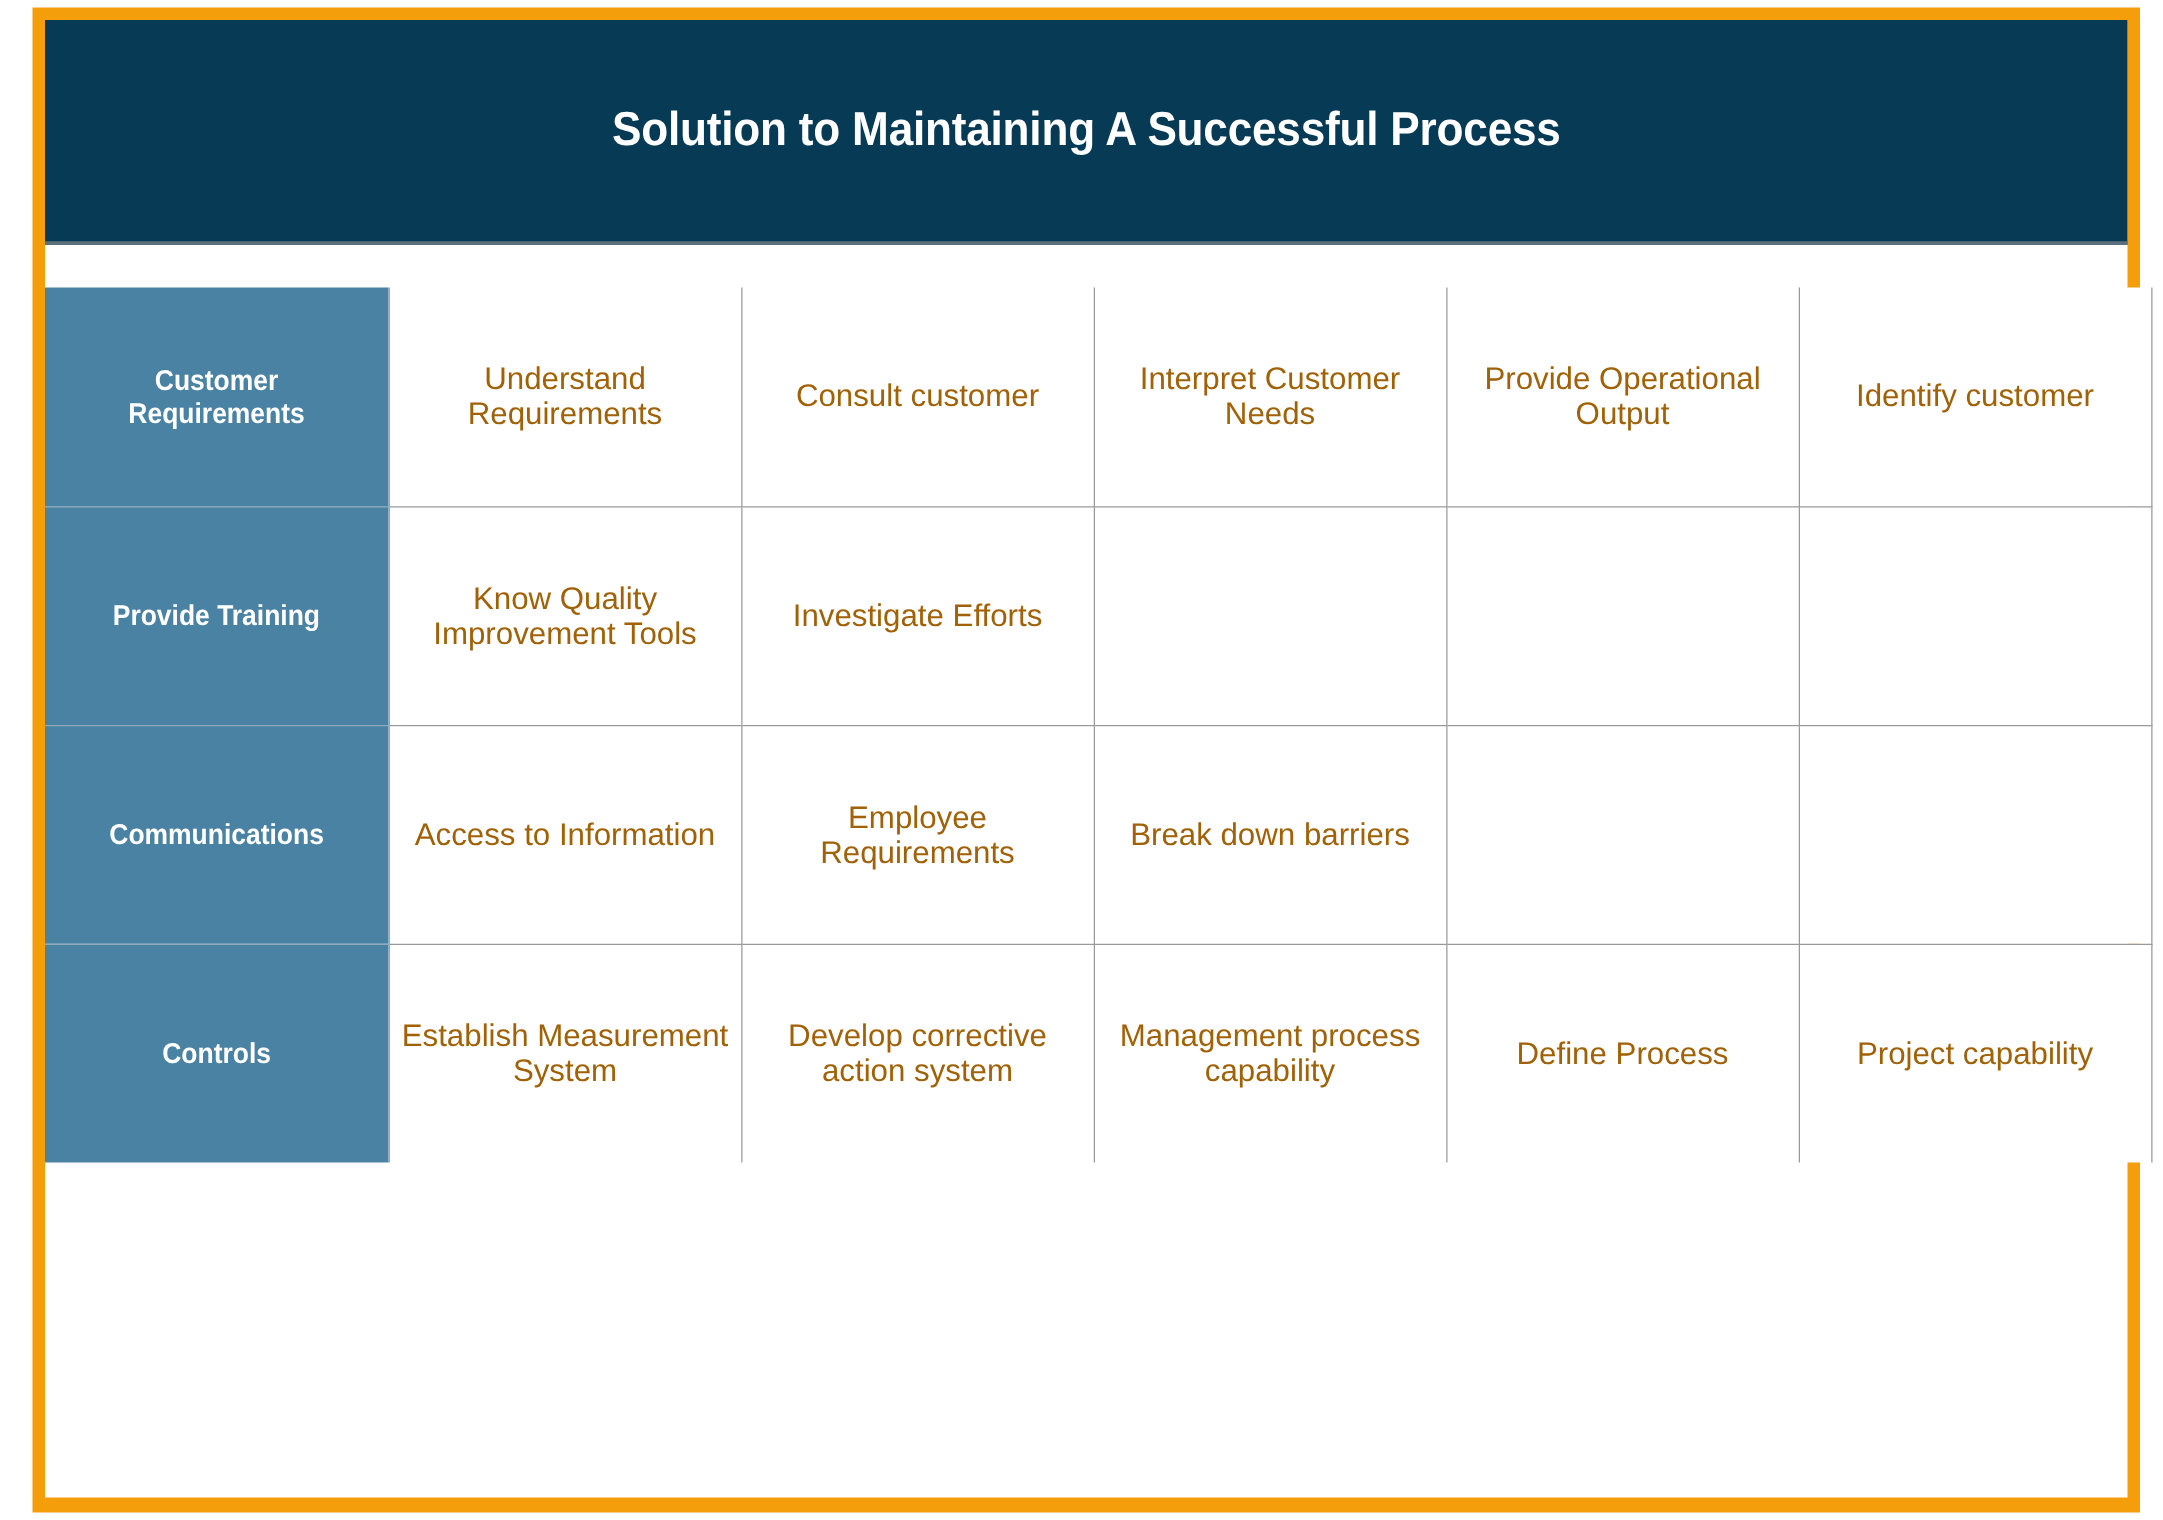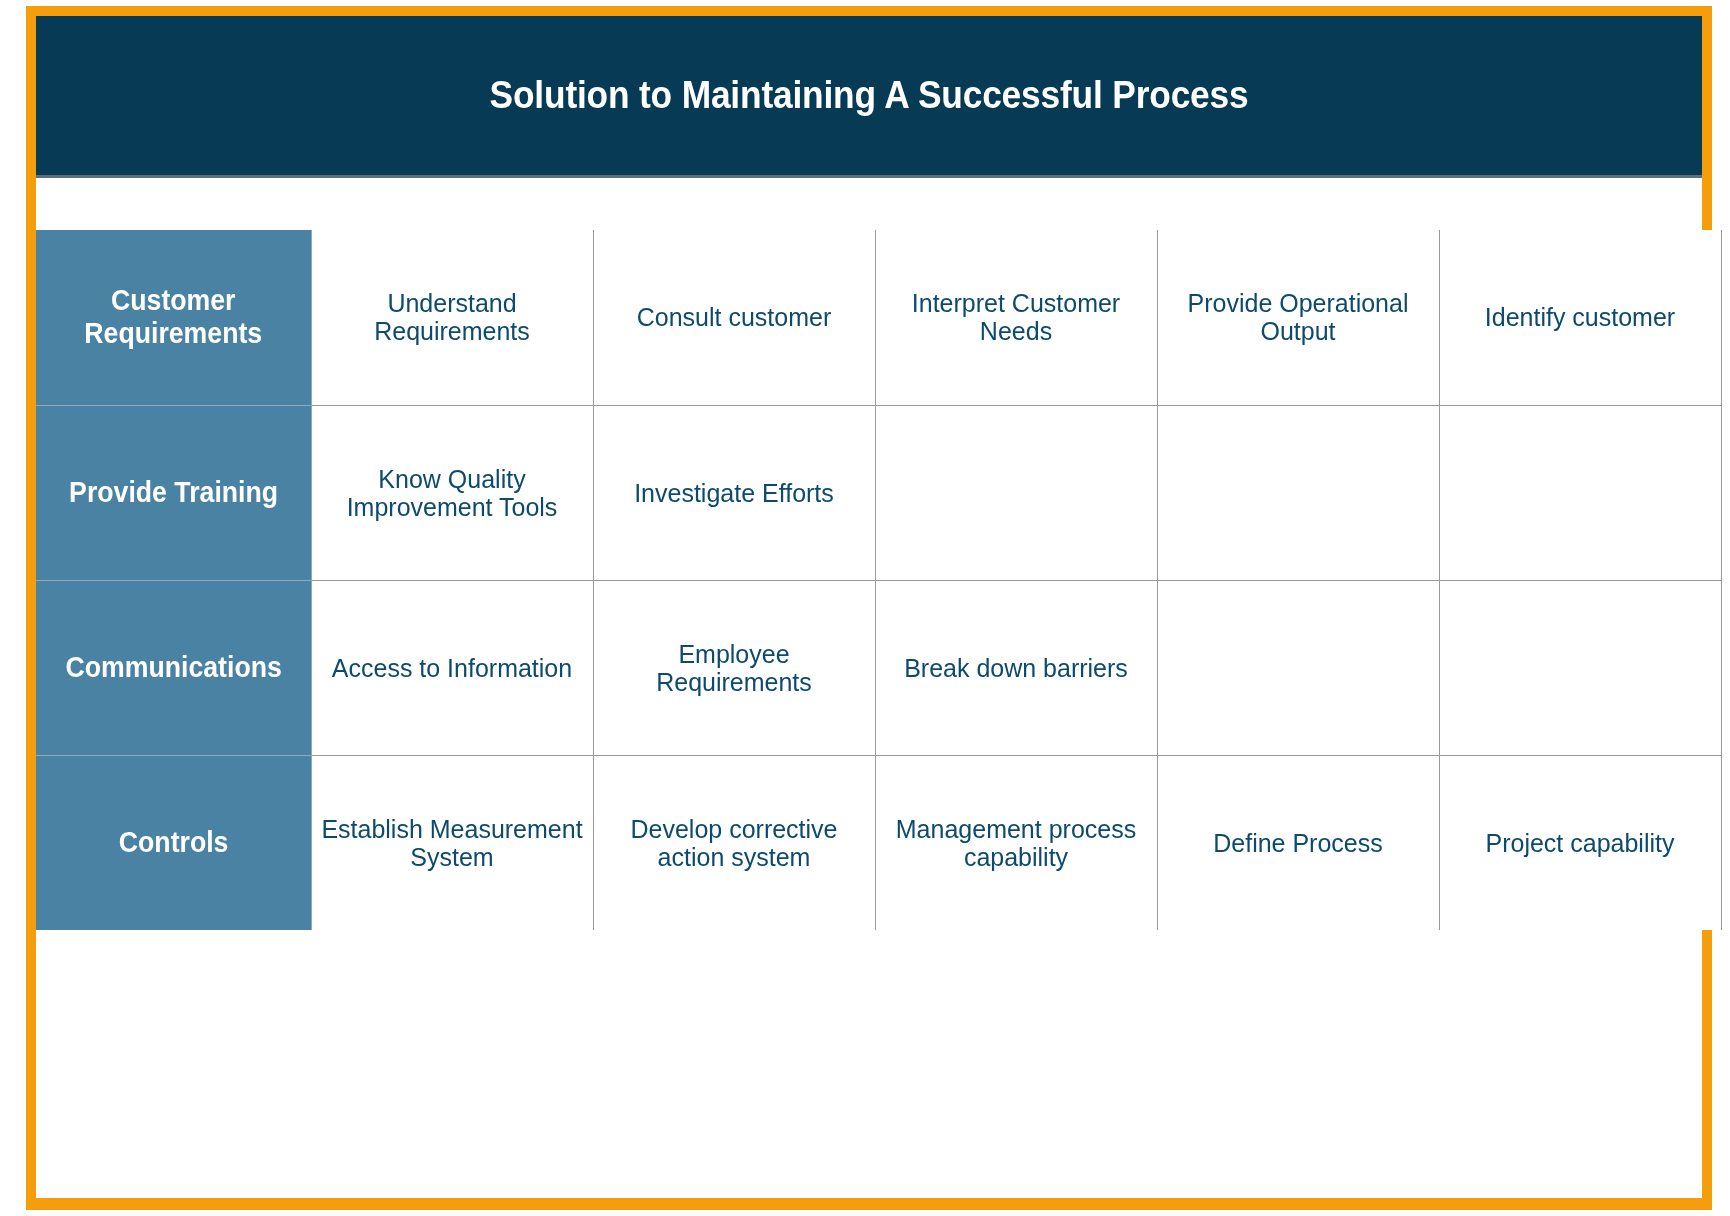--- a/index.html
+++ b/index.html
@@ -27,21 +27,21 @@
     border-bottom-width: 12px;
     background: #ffffff;
   }
 
   
   #title-banner {
     position: absolute;
     left: 0px;
     top: 0px;
     width: 1666px;
-    height: 162px;
+    height: 180px;
     background: #063A55;
     display: flex;
     align-items: center;
     justify-content: center;
     border-bottom: 3px solid #5B6F7C;
     box-sizing: border-box;
   }
   #title-text {
     color: #ffffff;
     font-size: 38px;
@@ -66,31 +66,31 @@
   #matrix-table tr { height: 175px; }
   #matrix-table tr.row-tall { height: 176px; }
 
   #matrix-table td {
     border: 1px solid #9a9a9a;
     text-align: center;
     vertical-align: middle;
     padding: 4px 8px;
     background: #ffffff;
     font-size: 25px;
-    color: #0c4a6e;
+    color: #a16207;
     line-height: 1.12;
     font-family: "Liberation Sans", sans-serif;
     word-wrap: break-word;
   }
 
   #matrix-table td.rowhead {
     background: #4A82A4;
     color: #ffffff;
     font-weight: bold;
-    font-size: 29px;
+    font-size: 23px;
     border-color: #8fa9bb;
     border-left: none;
     transform: none;
   }
   #matrix-table td.rowhead .rh-inner {
     display: inline-block;
     transform: scaleX(0.92);
     line-height: 1.15;
   }
 

